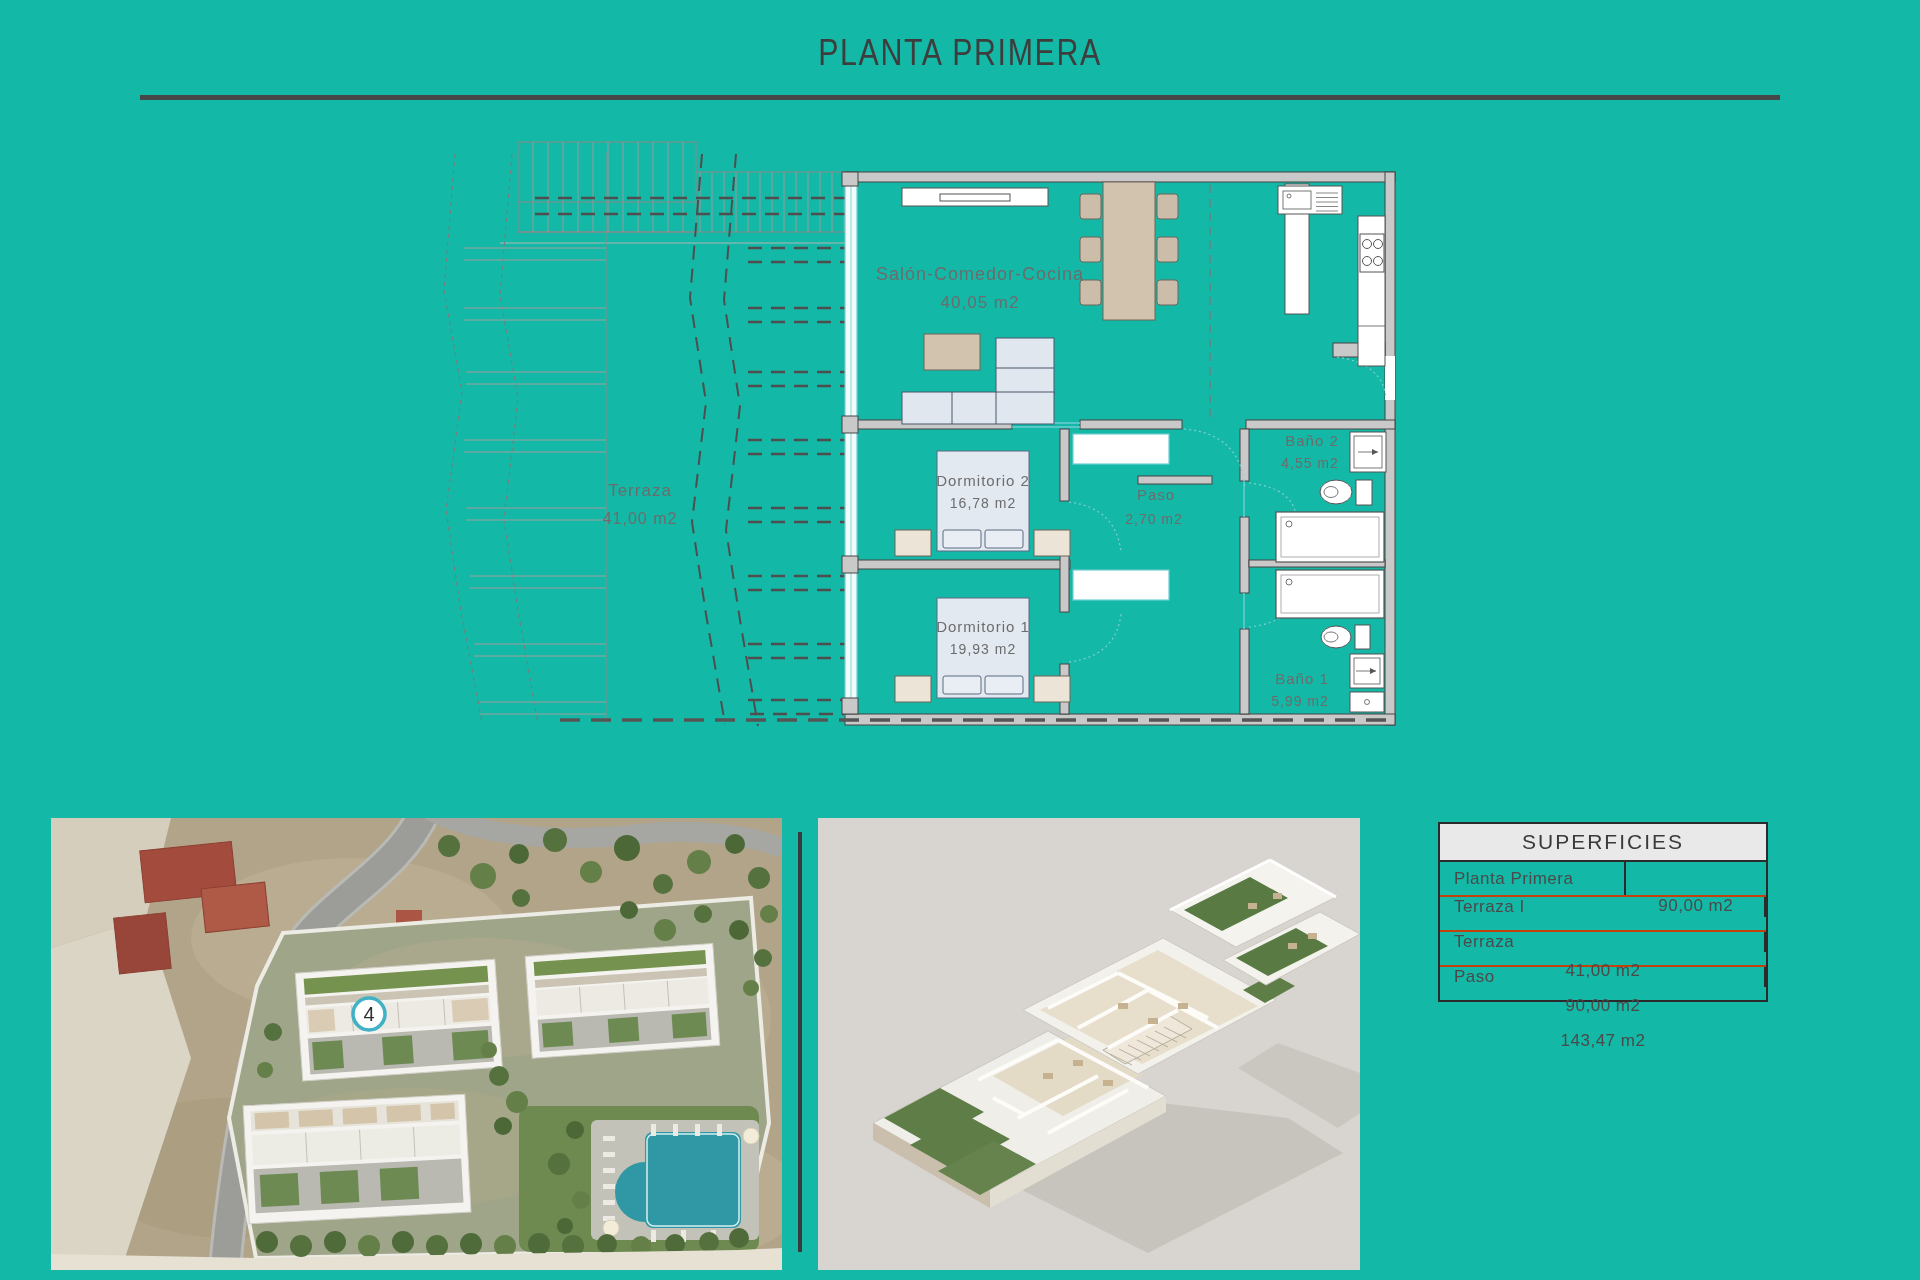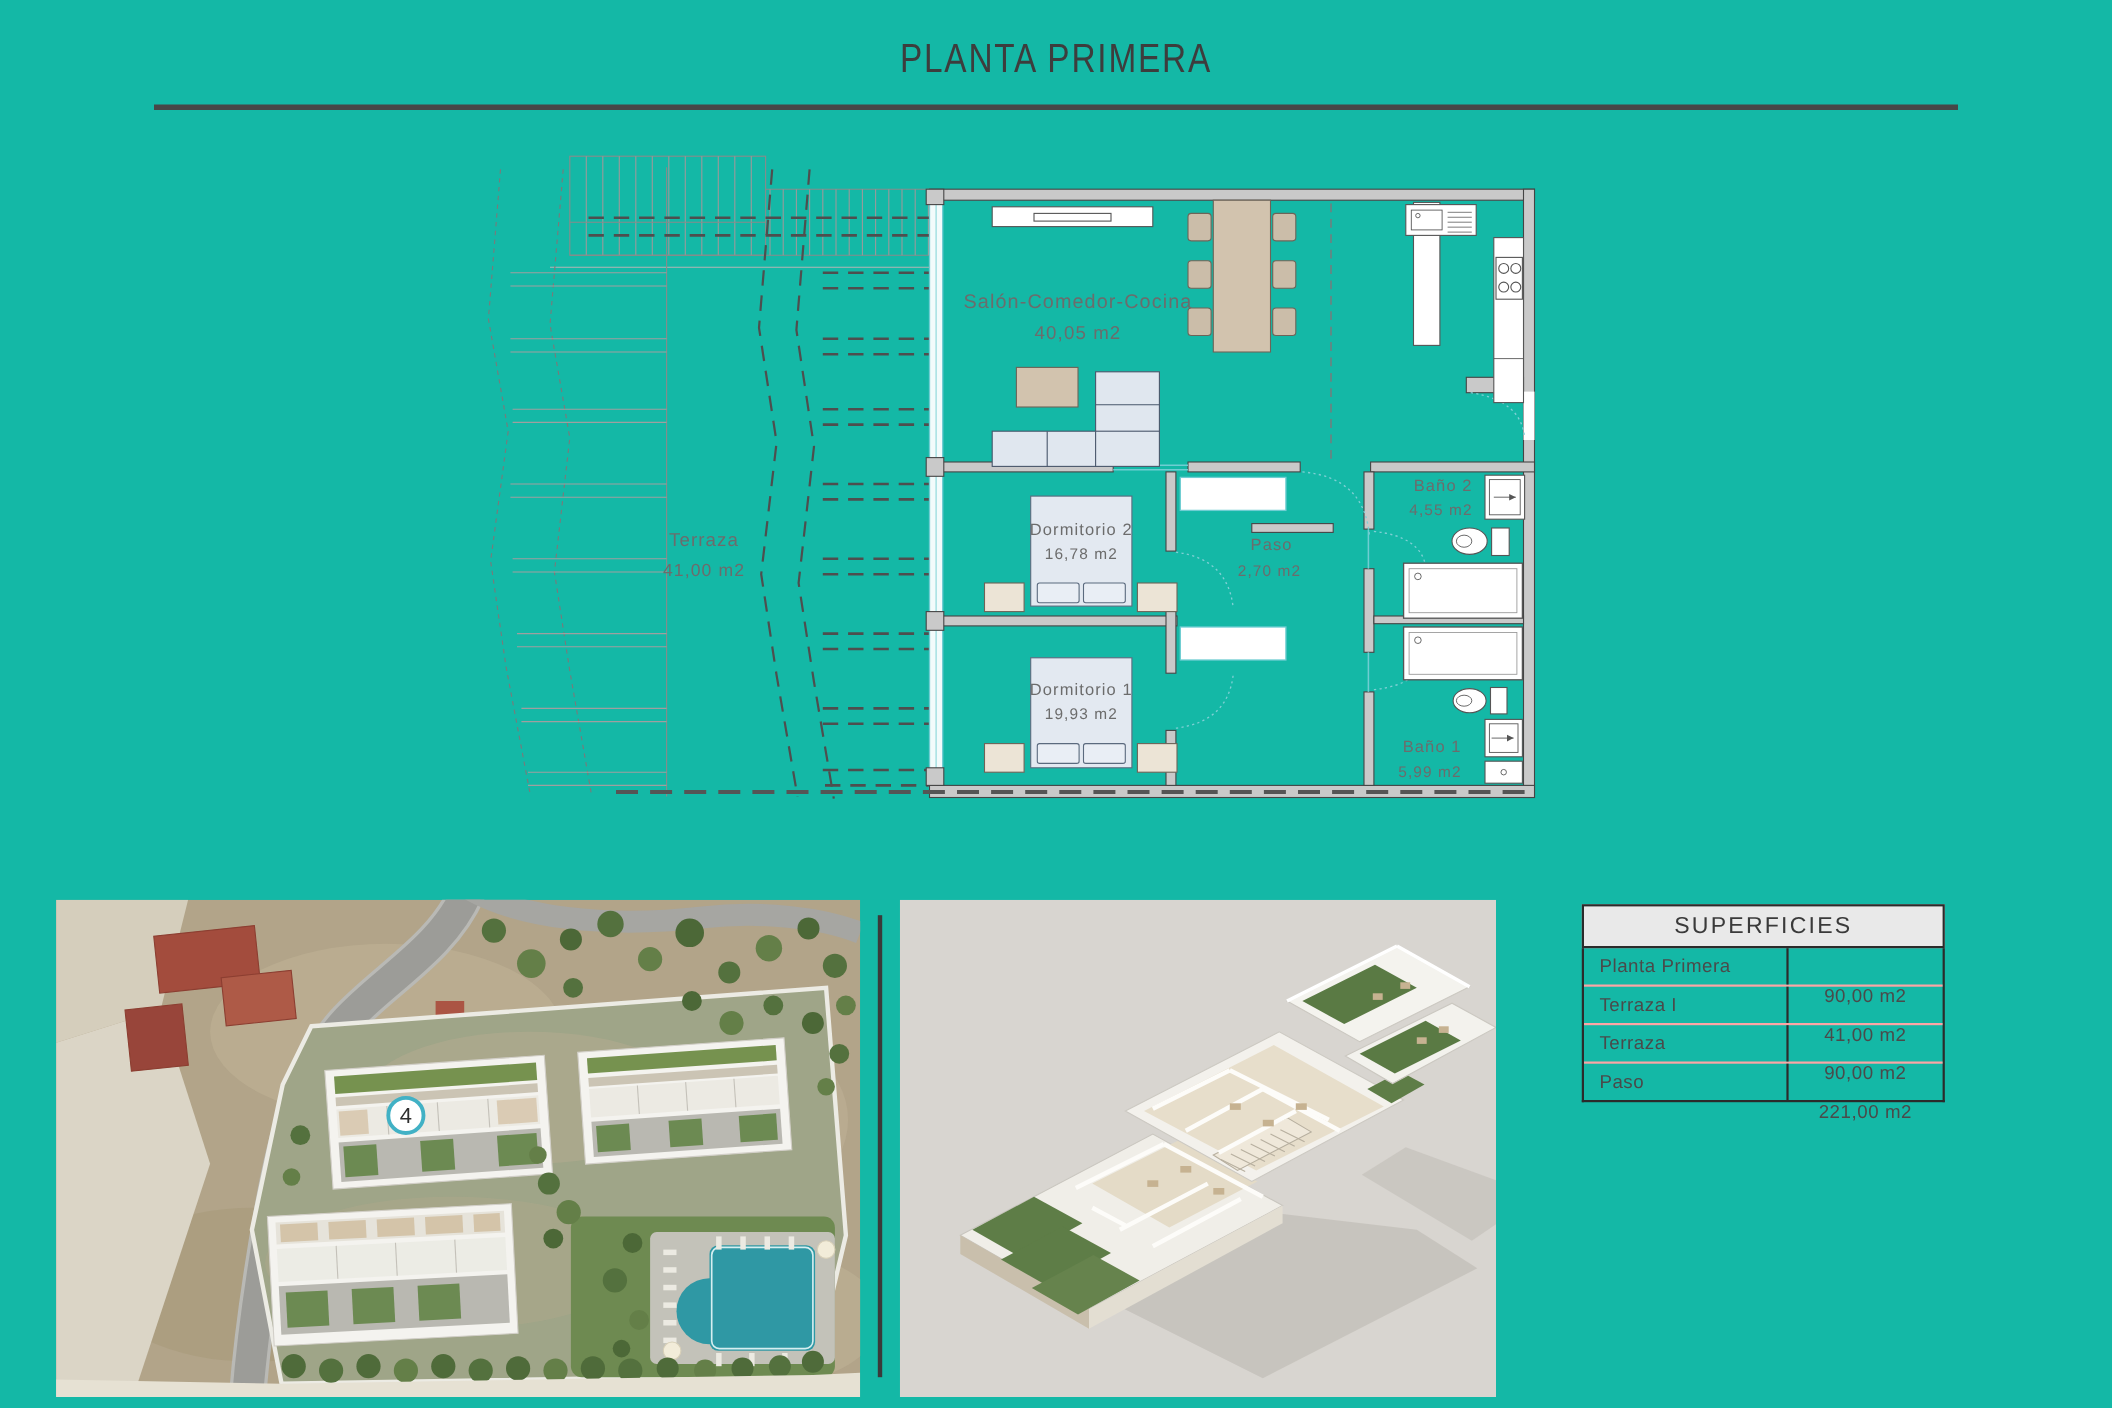--- a/index.html
+++ b/index.html
@@ -10,21 +10,21 @@
   .rule{position:absolute;left:140px;top:95px;width:1640px;height:5px;background:#474747;}
   .plan-wrap{position:absolute;left:440px;top:140px;width:960px;height:600px;}
   .aerial-wrap{position:absolute;left:51px;top:818px;width:731px;height:452px;}
   .divider{position:absolute;left:798px;top:832px;width:4px;height:420px;background:#3a3a3a;}
   .render-wrap{position:absolute;left:818px;top:818px;width:542px;height:452px;}
   .sup-table{position:absolute;left:1390px;top:822px;width:330px;padding-left:48px;}
   .sup-header{height:36px;border:2px solid #2b2b2b;background:#e9e9e9;display:flex;align-items:center;
               justify-content:center;font-size:21px;letter-spacing:2px;color:#3a3a3a;}
   .sup-body{border:2px solid #2b2b2b;border-top:none;}
   .sup-row{display:flex;height:33px;}
-  .sup-row + .sup-row{border-top:2px solid #fca5a5;}
+  .sup-row + .sup-row{border-top:2px solid #c2410c;flex-direction:column;}
   .sup-label{flex:0 0 52%;border-right:2px solid #2b2b2b;display:flex;align-items:center;
              padding-left:14px;font-size:17px;color:#4a4a4a;letter-spacing:.5px;}
   .sup-value{flex:1;display:flex;align-items:center;justify-content:center;font-size:17px;
              color:#4a4a4a;letter-spacing:.5px;margin-top:44px;}
   .pl{font-family:"Liberation Sans",sans-serif;fill:#6c6c6c;letter-spacing:1px;}
 </style>
 </head>
 <body>
 
 <div class="canvas">
@@ -516,18 +516,18 @@
       <div class="sup-row">
         <div class="sup-label">Terraza I</div>
         <div class="sup-value">41,00 m2</div>
       </div>
       <div class="sup-row">
         <div class="sup-label">Terraza</div>
         <div class="sup-value">90,00 m2</div>
       </div>
       <div class="sup-row">
         <div class="sup-label">Paso</div>
-        <div class="sup-value">221,00 m2</div>
+        <div class="sup-value">143,47 m2</div>
       </div>
     </div>
   </div>
 
 </div>
 
 </body></html>

